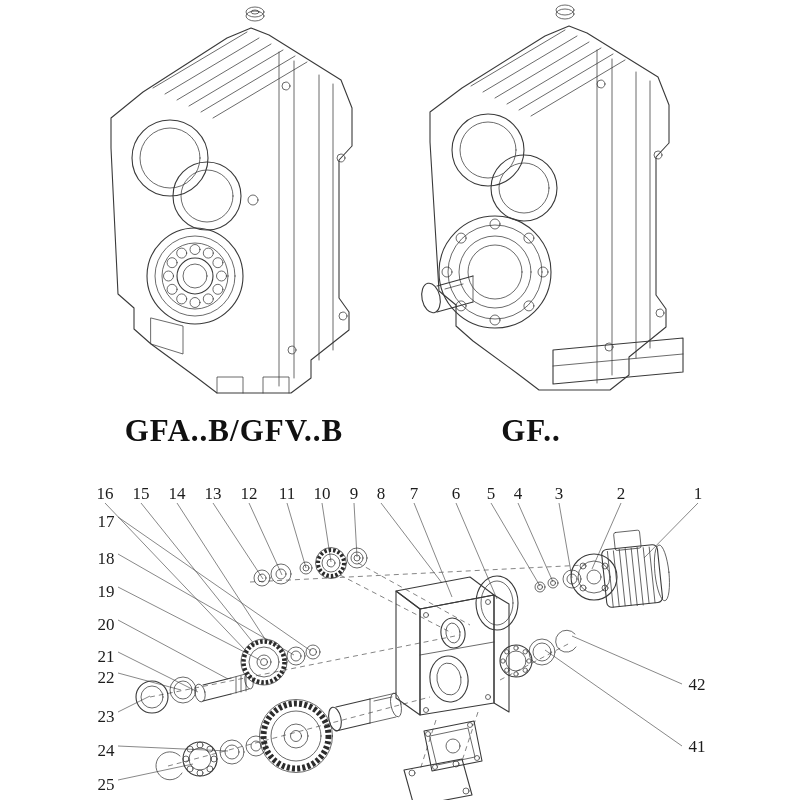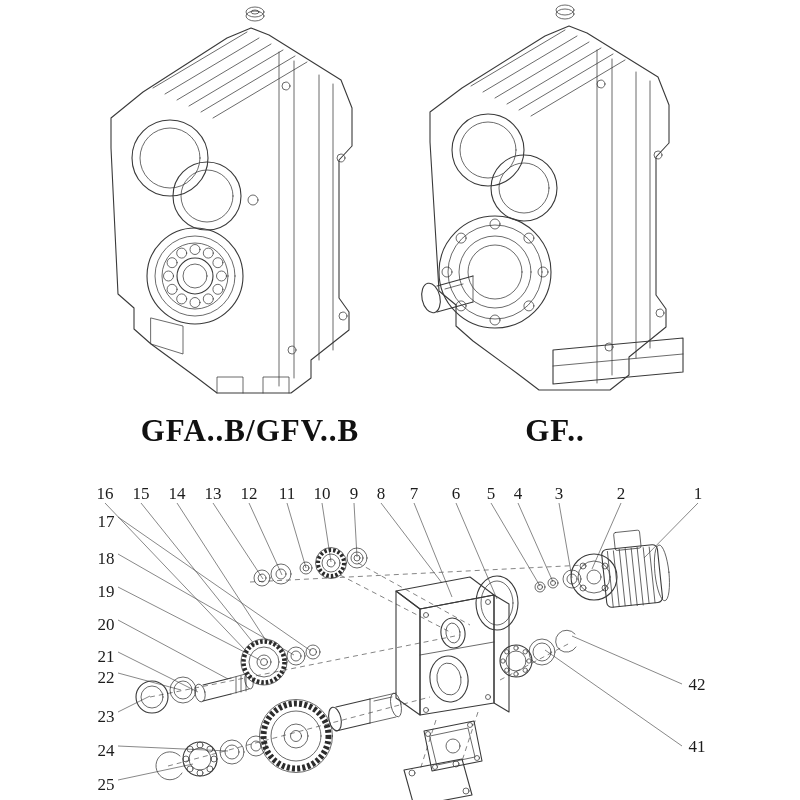--- a/index.html
+++ b/index.html
@@ -4,22 +4,22 @@
 <style>
   html,body{margin:0;padding:0;background:#ffffff;}
   .page{position:relative;width:800px;height:800px;background:#ffffff;overflow:hidden;
         font-family:"Liberation Serif", serif;}
   svg{position:absolute;}
   .fig-left{left:95px;top:0;}
   .fig-right{left:415px;top:0;}
   .exploded{left:0;top:465px;}
   .model-label{position:absolute;top:413px;font-weight:bold;font-size:31px;
                letter-spacing:1px;color:#111;text-align:center;white-space:nowrap;}
-  #label-left{left:88px;width:324px;}
-  #label-right{left:448px;width:214px;}
+  #label-left{left:72px;width:324px;}
+  #label-right{left:424px;width:214px;}
   .ln{fill:none;stroke:#3a3a3a;stroke-width:1.1;stroke-linejoin:round;stroke-linecap:round;}
   .thin{stroke-width:0.75;}
   .leader{fill:none;stroke:#555;stroke-width:0.7;}
   .dash{fill:none;stroke:#666;stroke-width:0.8;stroke-dasharray:5 4;}
   .teeth{fill:none;stroke:#2c2c2c;}
   text.callout{font-family:"Liberation Serif", serif;font-size:17px;fill:#1c1c1c;text-anchor:middle;}
 </style>
 </head>
 <body>
 

